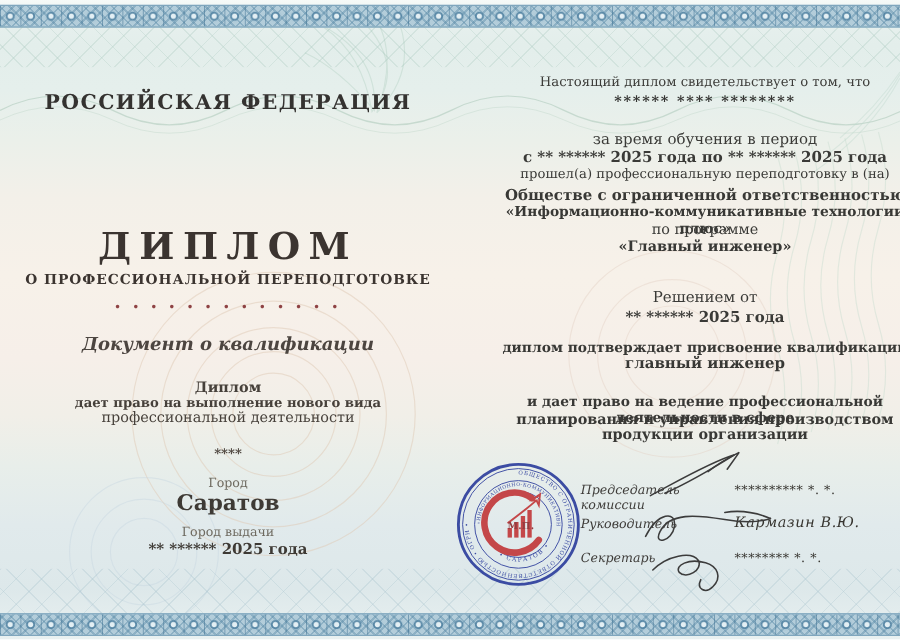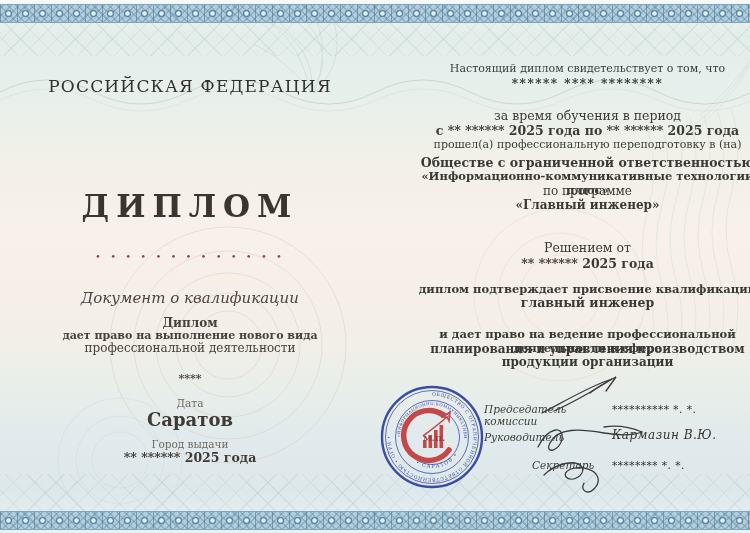--- a/index.html
+++ b/index.html
@@ -37,25 +37,25 @@
   .lace.bottom{bottom:21px;height:38px;
     background-image:
       repeating-linear-gradient(135deg, rgba(132,170,184,.33) 0 1px, transparent 1px 15px),
       repeating-linear-gradient(45deg, rgba(132,170,184,.33) 0 1px, transparent 1px 15px);}
   
   .bg-decor{position:absolute;inset:0;pointer-events:none;}
   
   .abs{position:absolute;margin:0;}
   .left-col{left:20px;width:340px;text-align:center;}
   .right-col{left:410px;width:355px;text-align:center;}
-  .country{top:76px;font-size:17px;font-weight:400;letter-spacing:1.2px;color:#343230;}
+  .country{top:76px;font-size:17px;font-weight:700;letter-spacing:1.2px;color:#343230;}
   .title{top:188px;font-size:31px;font-weight:600;letter-spacing:7px;color:#3b3430;}
   .subtitle{top:226px;font-size:11.5px;font-weight:600;letter-spacing:.8px;color:#3b3430;}
   .dots-row{top:251px;font-size:10px;letter-spacing:3px;color:#8e4243;}
-  .qual-doc{top:289px;font-size:15px;font-style:italic;color:#4c4540;}
+  .qual-doc{top:278px;font-size:15px;font-style:italic;color:#4c4540;font-weight:bold;}
   .grant1{top:316px;font-size:12px;font-weight:600;color:#46403a;}
   .grant2{top:329px;font-size:11px;font-weight:600;color:#46403a;}
   .grant3{top:341px;font-size:12px;font-weight:400;color:#46403a;}
   .reg-label{top:360px;font-size:10.5px;color:#776a5e;}
   .reg-value{top:372px;font-size:11px;font-weight:600;color:#4c443d;}
   .city-label{top:397px;font-size:10.5px;color:#6e6a60;}
   .city-value{top:409px;font-size:18px;font-weight:600;color:#3e3a35;}
   .date-label{top:438px;font-size:10.5px;color:#6e6a60;}
   .date-value{top:450px;font-size:12.5px;font-weight:600;color:#3e3a35;}
 
@@ -72,21 +72,21 @@
   .r-dec-date{top:256px;font-size:12.5px;font-weight:600;color:#3a3a37;}
   .r-qual1{top:282px;font-size:11.5px;font-weight:600;color:#383835;}
   .r-qual2{top:295px;font-size:12.5px;font-weight:600;color:#383835;}
   .r-rights1{top:327px;font-size:11.5px;font-weight:600;color:#383835;}
   .r-rights2{top:342px;font-size:12px;font-weight:600;color:#383835;}
   .r-rights3{top:355px;font-size:12px;font-weight:600;color:#383835;}
   
   .sig-label{position:absolute;left:484px;width:130px;font-size:10.5px;font-style:italic;color:#3f3d3a;text-align:left;}
   .sig-value{position:absolute;left:612px;width:135px;font-size:10.5px;color:#36342f;text-align:left;letter-spacing:.5px;}
   .sig-value.name{font-style:italic;font-size:12px;}
-  .sl1{top:403px;}.sl2{top:431px;}.sl3{top:459px;margin-left:48px;}
+  .sl1{top:403px;}.sl2{top:431px;}.sl3{top:459px;}
   .sv1{top:403px;}.sv2{top:428px;}.sv3{top:459px;}
   .sig-strokes{position:absolute;left:520px;top:375px;pointer-events:none;}
   
   .seal{position:absolute;left:379px;top:384px;opacity:.92;}
 </style>
 </head>
 <body>
 
 <div class="diploma">
 
@@ -139,27 +139,28 @@
     </g>
   </svg>
 
   <div class="band top"></div>
   <div class="lace top"></div>
   <div class="lace bottom"></div>
   <div class="band bottom"></div>
 
   <p class="abs left-col country">РОССИЙСКАЯ ФЕДЕРАЦИЯ</p>
   <p class="abs left-col title">ДИПЛОМ</p>
+  <p class="abs left-col subtitle">О ПРОФЕССИОНАЛЬНОЙ ПЕРЕПОДГОТОВКЕ</p>
   <p class="abs left-col dots-row">• • • • • • • • • • • • •</p>
   <p class="abs left-col qual-doc">Документ о квалификации</p>
   <p class="abs left-col grant1">Диплом</p>
   <p class="abs left-col grant2">дает право на выполнение нового вида</p>
   <p class="abs left-col grant3">профессиональной деятельности</p>
   <p class="abs left-col reg-value">****</p>
-  <p class="abs left-col city-label">Дата</p>
+  <p class="abs left-col city-label">Город</p>
   <p class="abs left-col city-value">Саратов</p>
   <p class="abs left-col date-label">Город выдачи</p>
   <p class="abs left-col date-value">** ****** 2025 года</p>
 
   <p class="abs right-col r-intro">Настоящий диплом свидетельствует о том, что</p>
   <p class="abs right-col r-name">****** **** ********</p>
   <p class="abs right-col r-period1">за время обучения в период</p>
   <p class="abs right-col r-period2">с ** ****** 2025 года по ** ****** 2025 года</p>
   <p class="abs right-col r-passed">прошел(а) профессиональную переподготовку в (на)</p>
   <p class="abs right-col r-org1">Обществе с ограниченной ответственностью</p>

